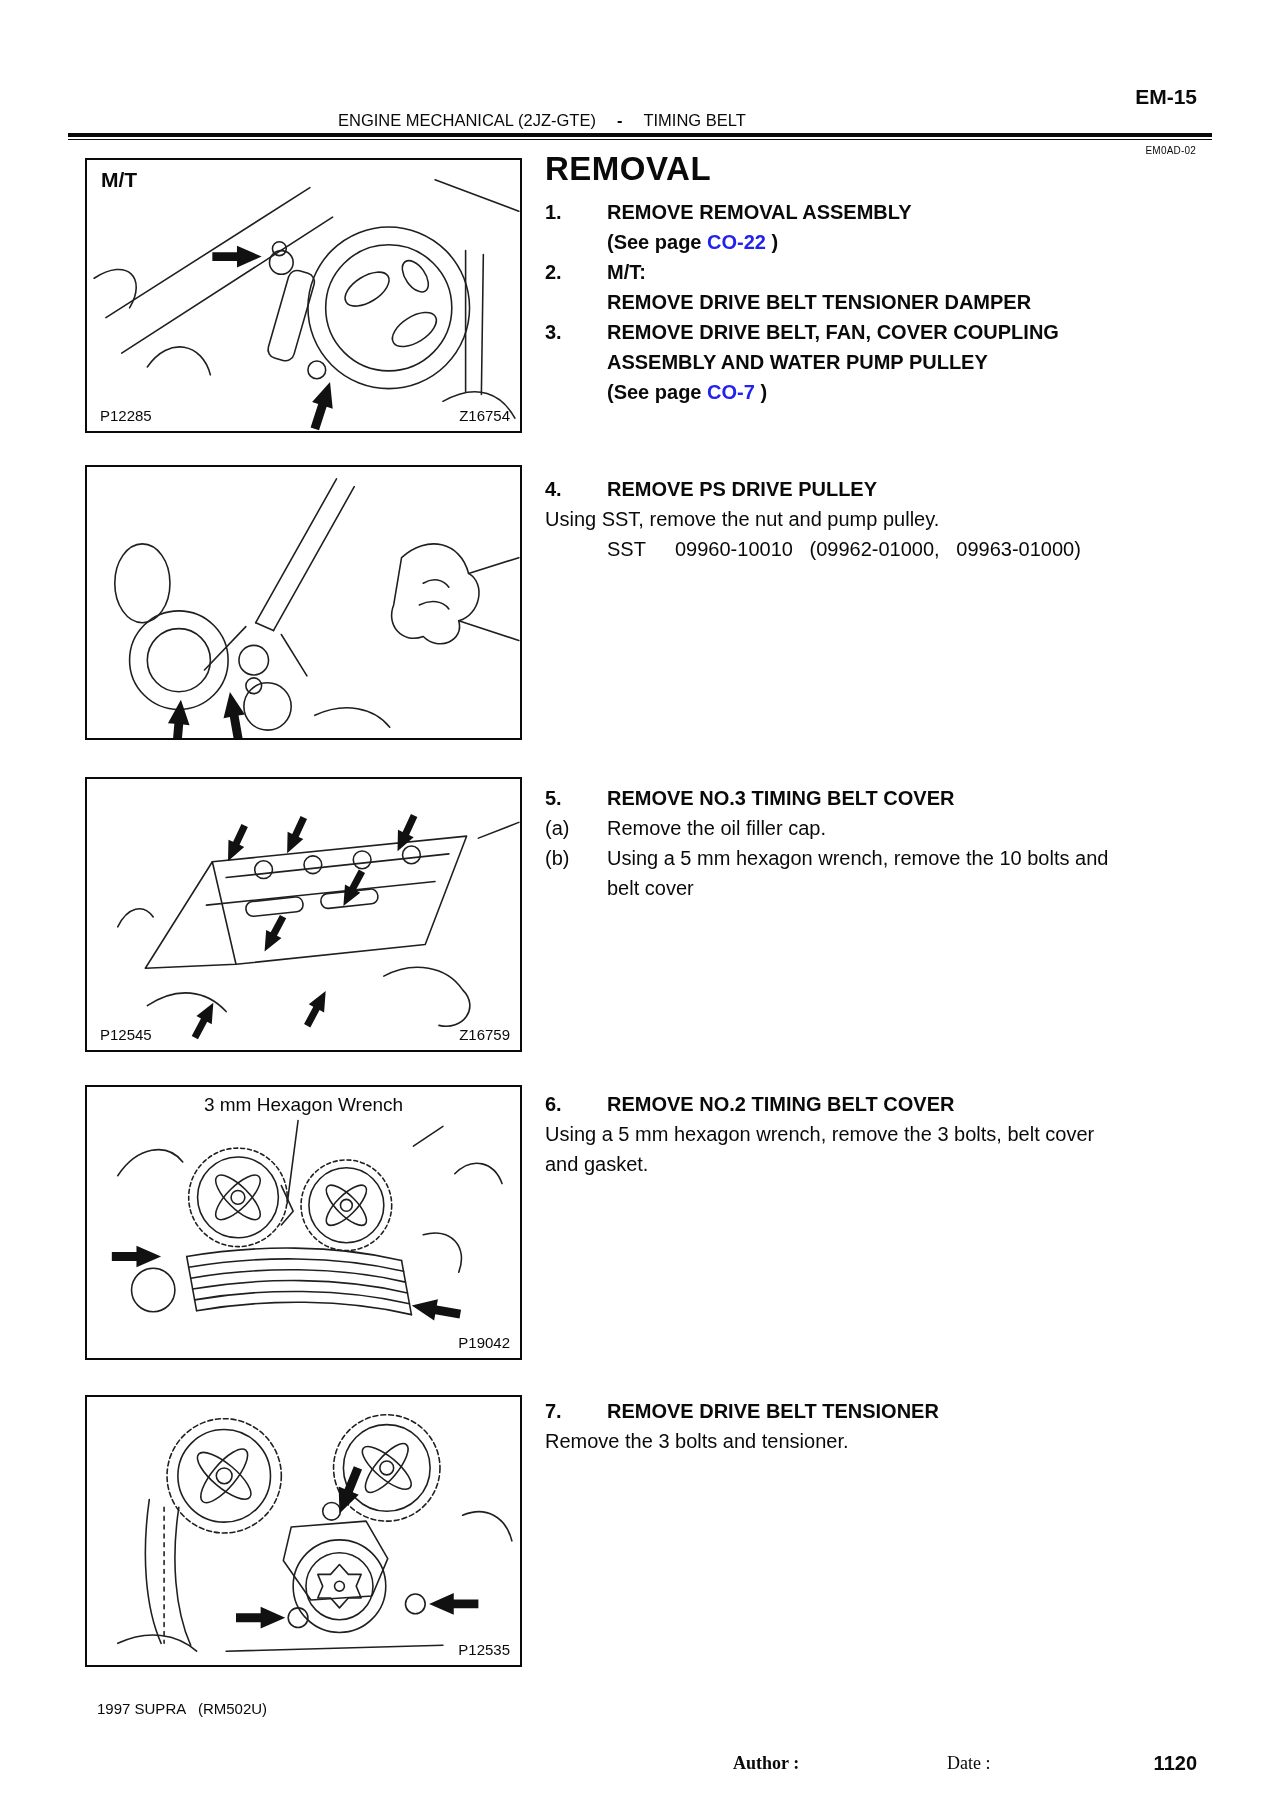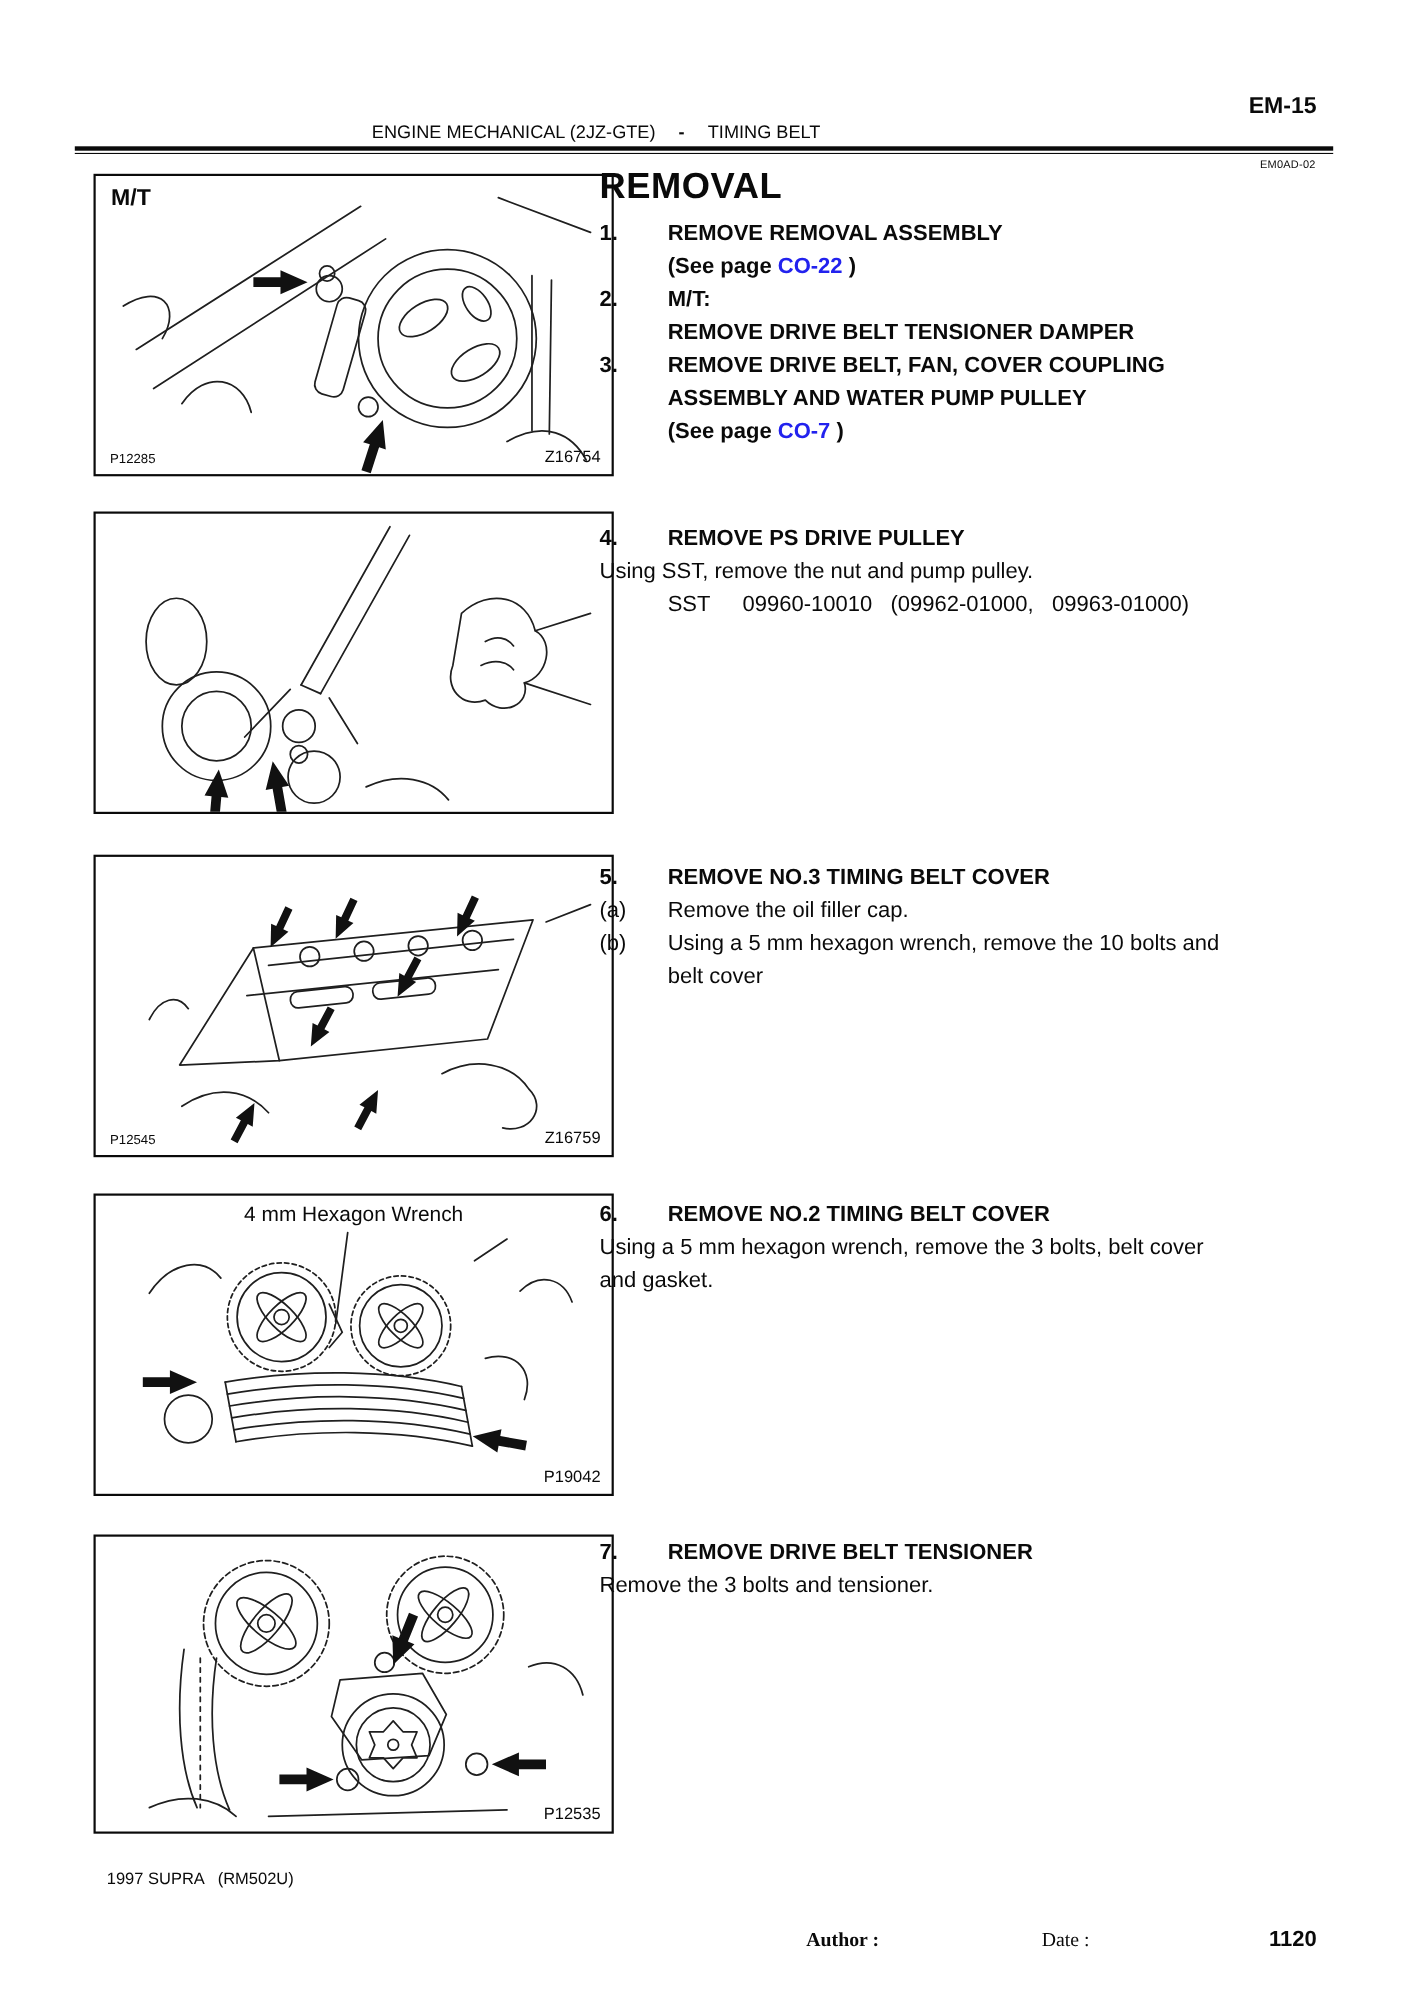--- a/index.html
+++ b/index.html
@@ -9,30 +9,30 @@
   
   .pageno{position:absolute;top:85px;right:83px;font-size:21px;font-weight:bold;}
   .crumb{position:absolute;top:111px;left:338px;font-size:16.5px;white-space:nowrap;}
   .crumb .sec{font-weight:normal;}
   .crumb .dash{margin:0 21px;font-weight:bold;}
   .rule{position:absolute;top:133px;left:68px;width:1144px;border-top:4px solid #0a0a0a;}
   .rule::after{content:"";display:block;height:1px;background:#0a0a0a;margin-top:2px;}
   .doccode{position:absolute;top:145px;right:84px;font-size:10px;letter-spacing:.2px;}
 
   
-  .fig{position:absolute;left:85px;width:473px;border:2px solid #0a0a0a;background:#fff;box-sizing:border-box;}
+  .fig{position:absolute;left:85px;width:437px;border:2px solid #0a0a0a;background:#fff;box-sizing:border-box;}
   .fig svg{display:block;width:100%;height:100%;}
   #fig1{top:158px;height:275px;}
   #fig2{top:465px;height:275px;}
   #fig3{top:777px;height:275px;}
   #fig4{top:1085px;height:275px;}
   #fig5{top:1395px;height:272px;}
   .fig .tag{position:absolute;top:8px;left:14px;font-size:21px;font-weight:bold;}
   .fig .cap{position:absolute;top:7px;left:0;right:0;text-align:center;font-size:19px;}
-  .fig .cl{position:absolute;bottom:7px;left:13px;font-size:12px;}
+  .fig .cl{position:absolute;bottom:7px;left:13px;font-size:15px;}
   .fig .cr{position:absolute;bottom:7px;right:10px;font-size:15px;}
   .art{stroke:#1f1f1f;fill:none;stroke-width:1.6;stroke-linecap:round;stroke-linejoin:round;}
   .arr{fill:#111;stroke:none;}
 
   
   .title{position:absolute;top:150px;left:545px;font-size:33px;font-weight:bold;letter-spacing:.5px;}
   .txt{position:absolute;left:545px;width:677px;font-size:20px;line-height:30px;}
   #t-intro{top:197px;} #t-s4{top:474px;} #t-s5{top:783px;} #t-s6{top:1089px;} #t-s7{top:1396px;}
   .row{display:flex;}
   .n{flex:0 0 62px;font-weight:bold;}
@@ -179,21 +179,21 @@
         <circle cx="66" cy="206" r="22"></circle>
         <path d="M340,150 C368,142 386,162 376,188"></path>
         <path d="M30,90 C50,60 80,56 96,76"></path>
         <path d="M330,60 L360,40"></path>
         <path d="M372,88 C390,70 412,76 420,98"></path>
         <path d="M196,100 L208,126 L196,140"></path>
       </g>
       <use href="#barrow" class="arr" transform="translate(50,172)"></use>
       <use href="#barrow" class="arr" transform="translate(352,226) rotate(190)"></use>
     </svg>
-    <span class="cap">4 mm Hexagon Wrench</span>
+    <span class="cap">3 mm Hexagon Wrench</span>
     <span class="cr">P19042</span>
   </div>
 
   <div class="fig" id="fig5">
     <svg viewBox="0 0 437 272">
       <g class="art">
         <circle cx="138" cy="80" r="58" stroke-dasharray="5 3"></circle>
         <circle cx="138" cy="80" r="47"></circle>
         <ellipse cx="138" cy="80" rx="34" ry="12" transform="rotate(40 138 80)"></ellipse>
         <ellipse cx="138" cy="80" rx="34" ry="12" transform="rotate(-50 138 80)"></ellipse>

